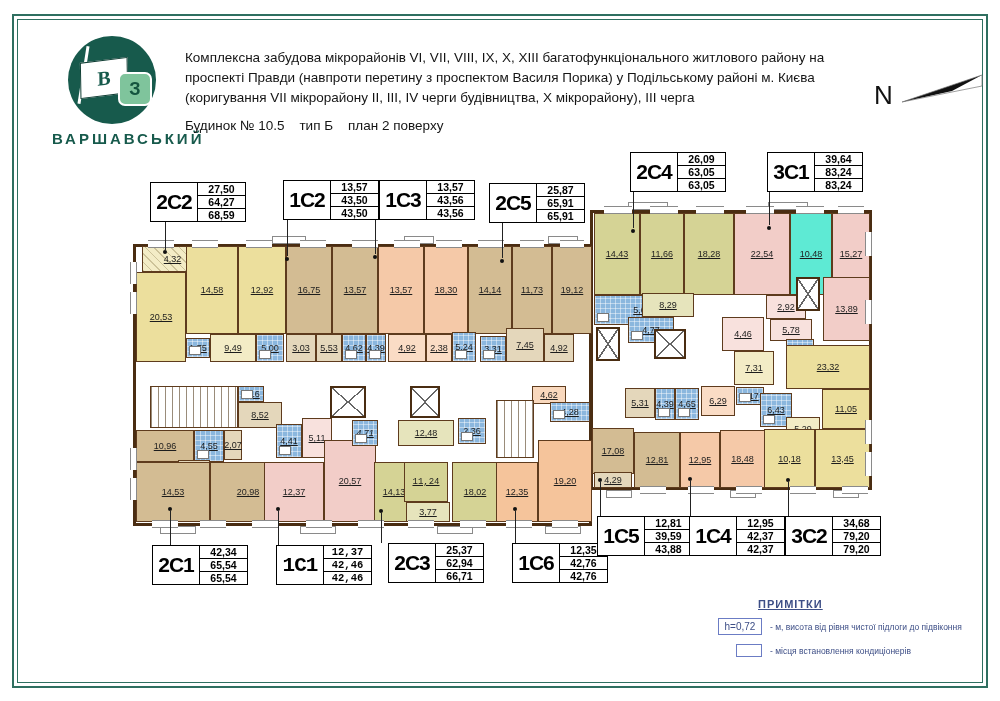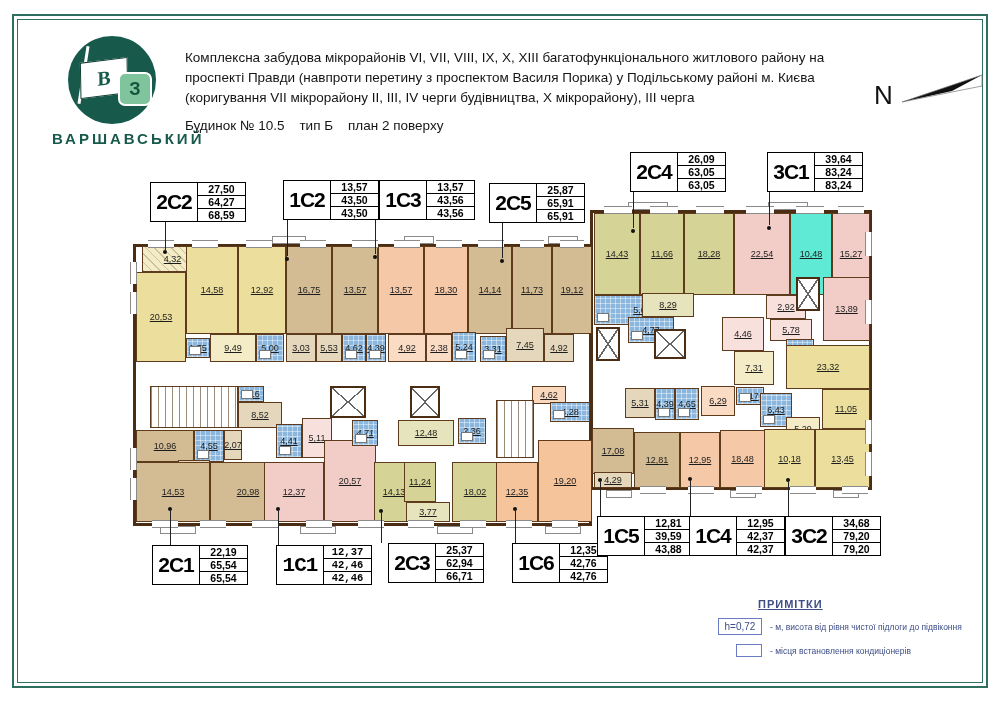--- a/index.html
+++ b/index.html
@@ -308,21 +308,21 @@
       <div class="room" style="left: 398px; top: 420px; width: 56px; height: 26px; background: rgb(230, 228, 188);">
         <span>12,48</span>
       </div>
       <div class="room bath" style="left: 458px; top: 418px; width: 28px; height: 26px;">
         <span>2,36</span>
         <div class="fixture"></div>
       </div>
       <div class="room" style="left: 374px; top: 462px; width: 40px; height: 60px; background: rgb(213, 211, 149);">
         <span>14,13</span>
       </div>
-      <div class="room" style="left: 404px; top: 462px; width: 32px; height: 40px; background: rgb(213, 211, 149);">
+      <div class="room" style="left: 404px; top: 462px; width: 44px; height: 40px; background: rgb(213, 211, 149); font-family: Liberation Mono, monospace;">
         <span>11,24</span>
       </div>
       <div class="room" style="left: 406px; top: 502px; width: 44px; height: 20px; background: rgb(230, 228, 188);">
         <span>3,77</span>
       </div>
       <div class="room" style="left: 452px; top: 462px; width: 46px; height: 60px; background: rgb(213, 211, 149);">
         <span>18,02</span>
       </div>
       <div class="room" style="left: 532px; top: 386px; width: 34px; height: 18px; background: rgb(249, 216, 189);">
         <span>4,62</span>
@@ -481,21 +481,21 @@
         <div class="code">3C1</div>
         <div class="vals">
           <div>39,64</div>
           <div>83,24</div>
           <div>83,24</div>
         </div>
       </div>
       <div class="callout" style="left: 152px; top: 545px;">
         <div class="code">2C1</div>
         <div class="vals">
-          <div>22,19</div>
+          <div>42,34</div>
           <div>65,54</div>
           <div>65,54</div>
         </div>
       </div>
       <div class="callout" style="left: 276px; top: 545px; font-family: Liberation Mono, monospace;">
         <div class="code">1C1</div>
         <div class="vals">
           <div>12,37</div>
           <div>42,46</div>
           <div>42,46</div>

